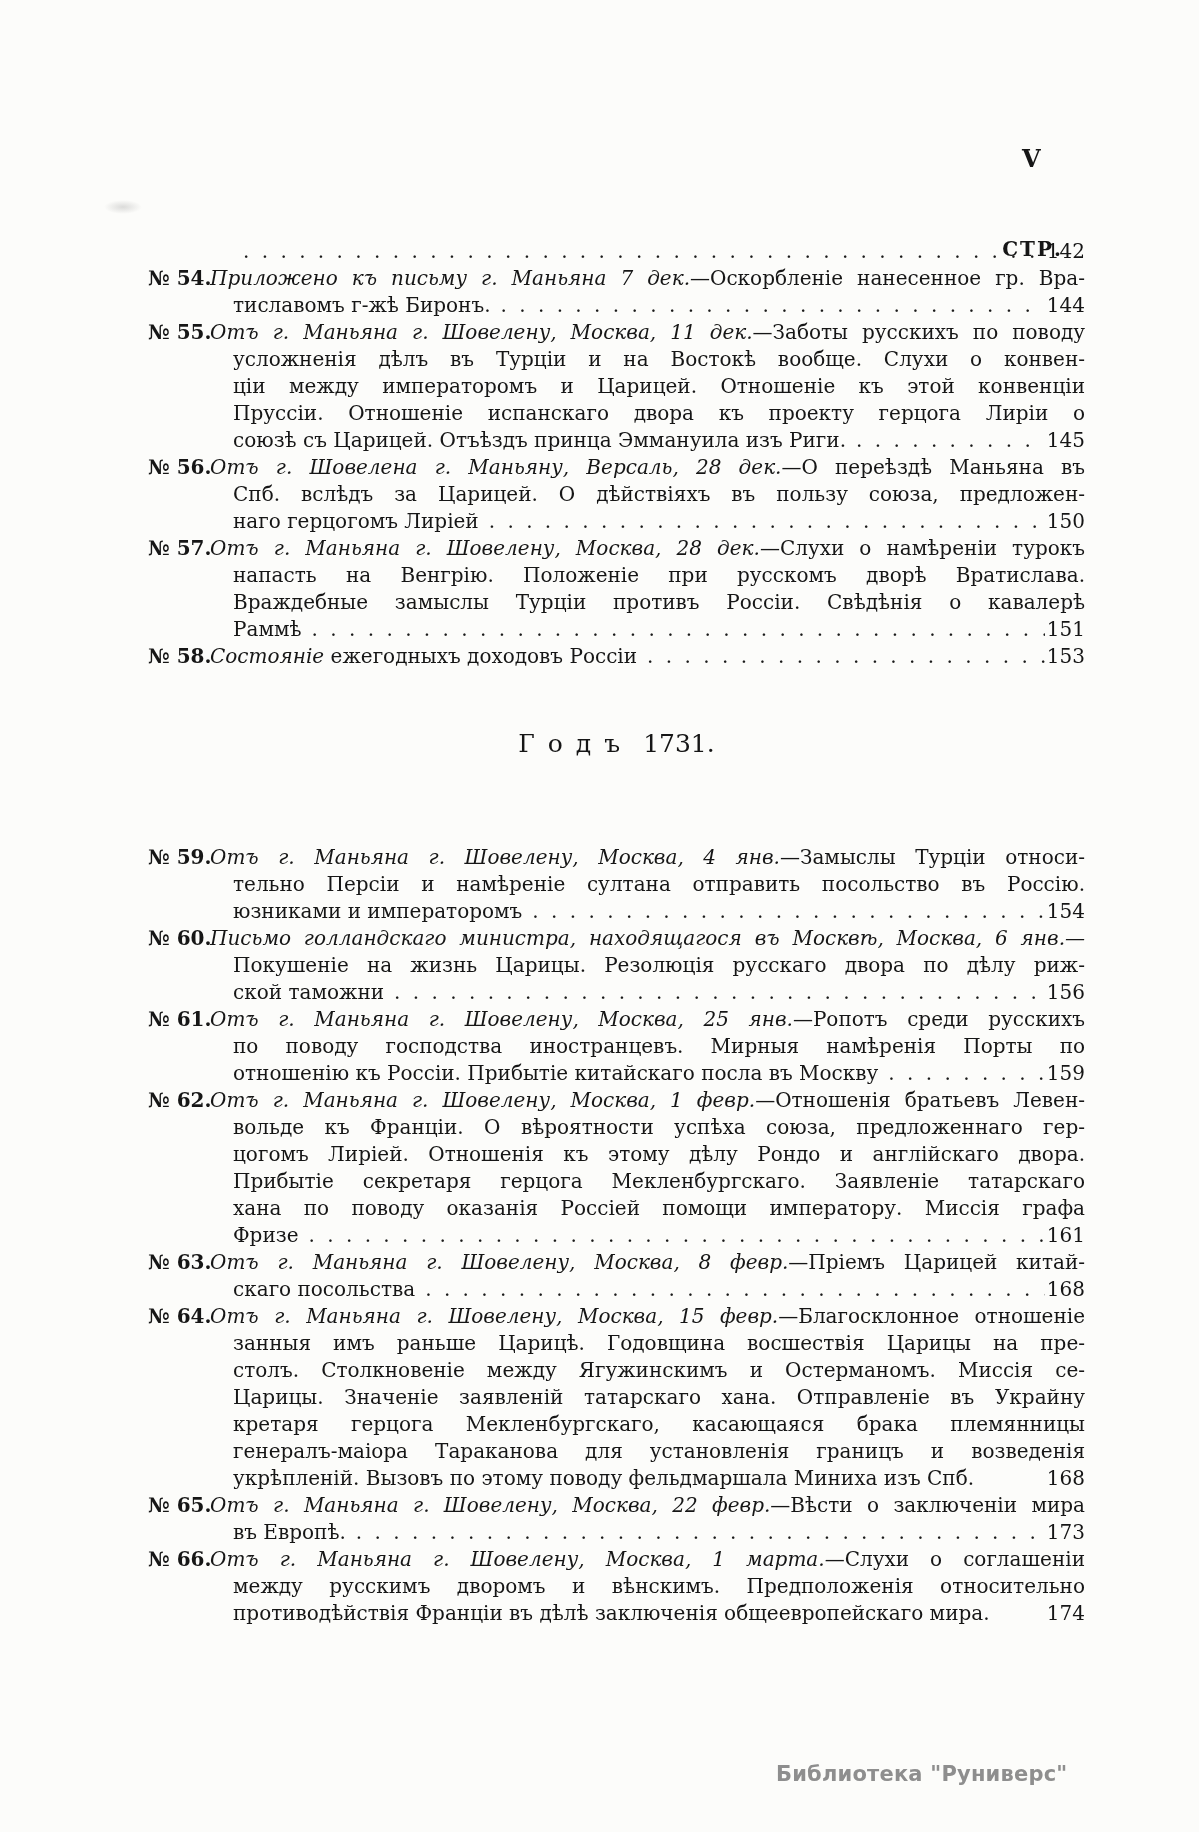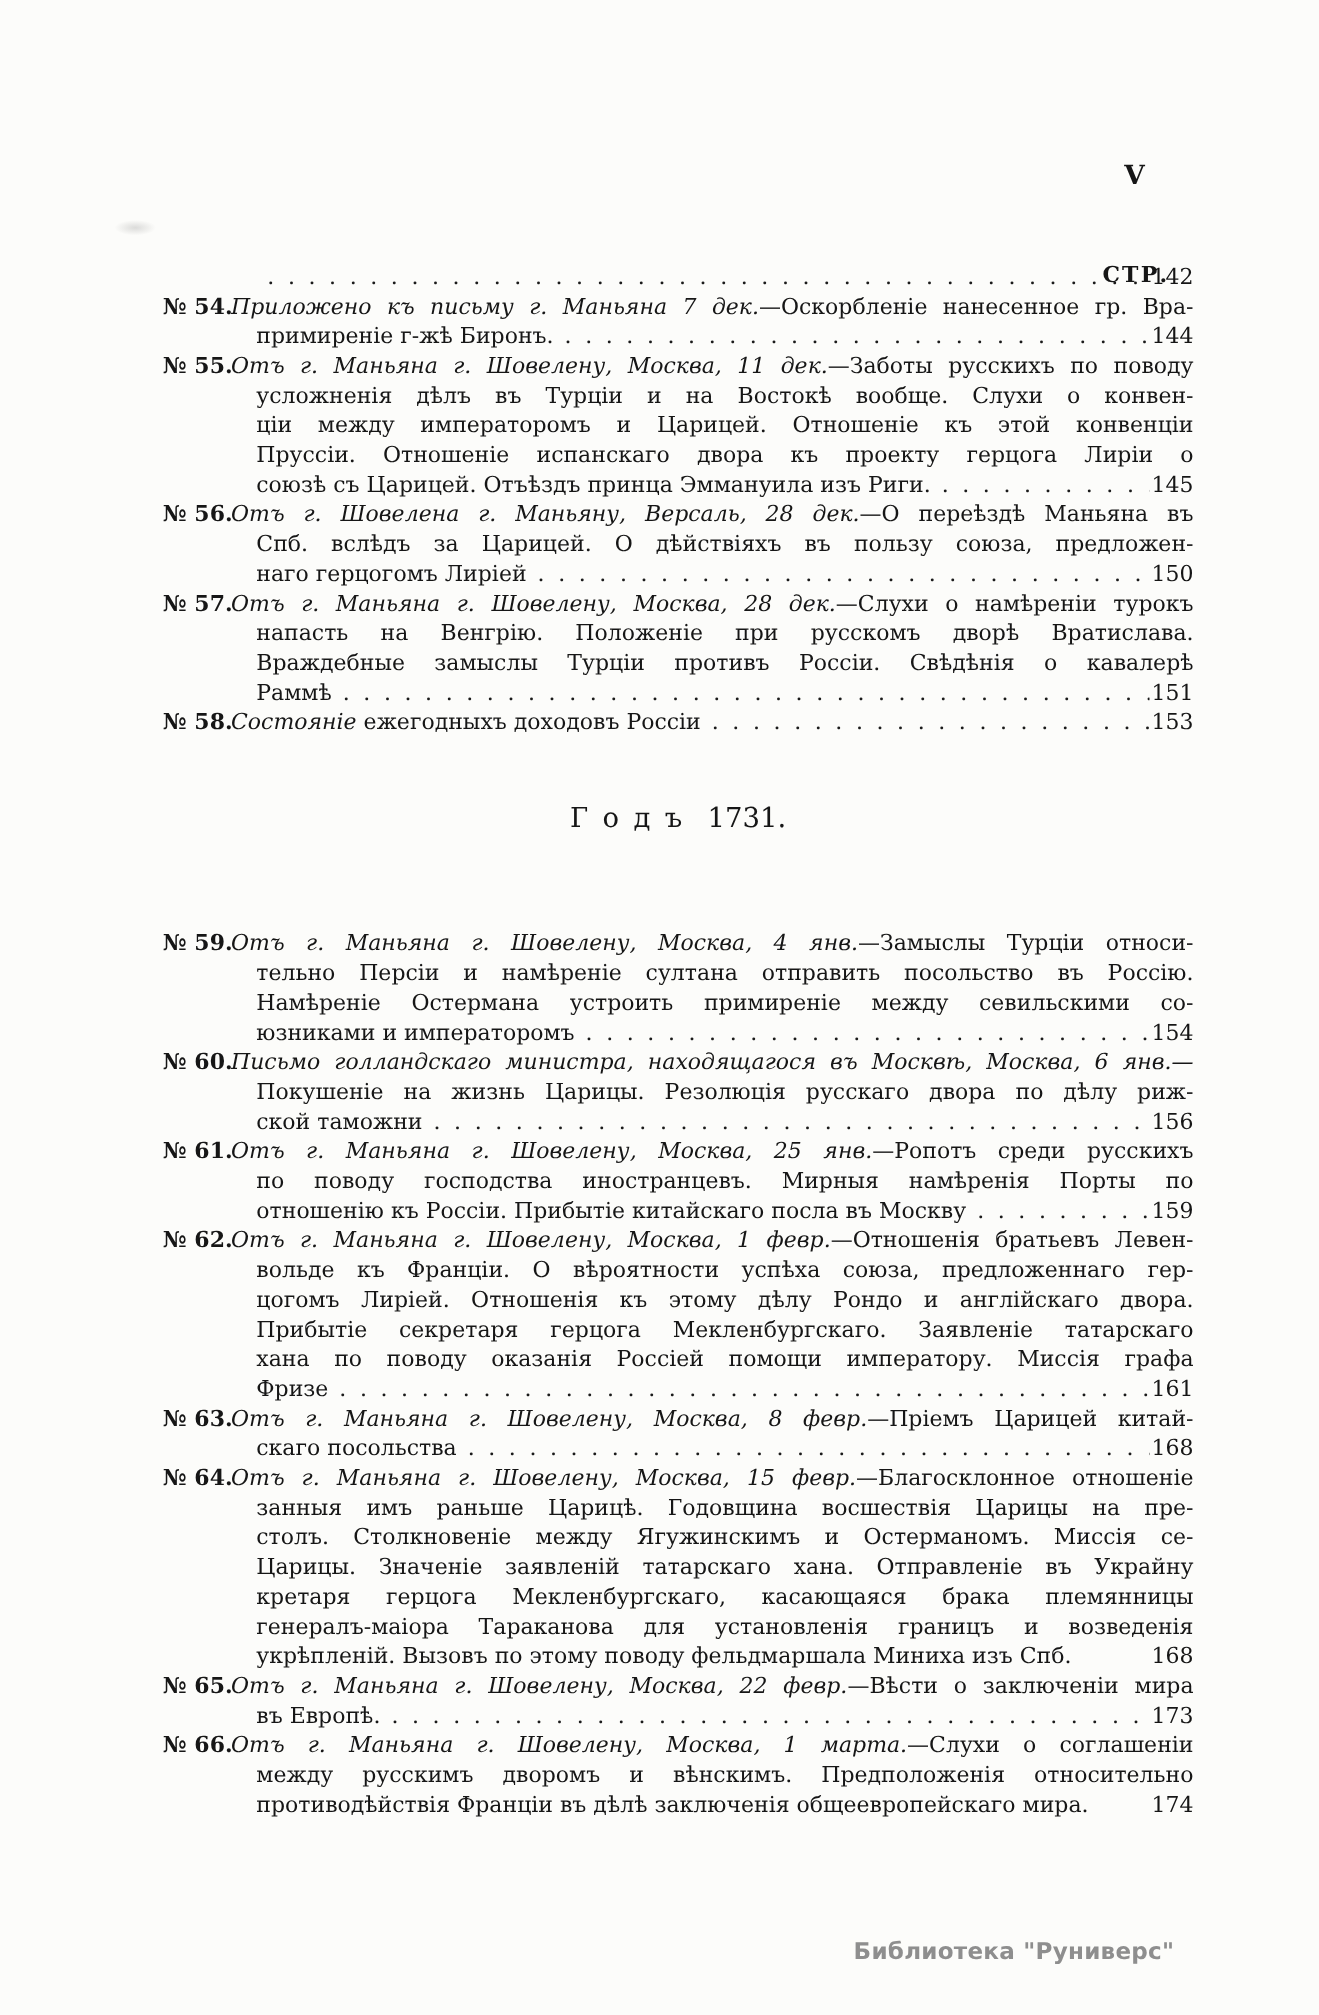--- a/index.html
+++ b/index.html
@@ -46,21 +46,21 @@
         <div class="entry">
           <div class="line pgline">
             <span class="leader">. . . . . . . . . . . . . . . . . . . . . . . . . . . . . . . . . . . . . . . . . . . . . . . . . . . . . . . . . . . . </span>
             <span class="pg">142</span>
           </div>
         </div>
         <div class="entry">
           <span class="num">№ 54.</span>
           <div class="line first just"><span class="lt"><i>Приложено къ письму г. Маньяна 7 дек.</i><span>—Оскорбленіе нанесенное гр. Вра-</span></span></div>
           <div class="line pgline">
-            <span class="lt"><span>примиреніе г-жѣ Биронъ.</span></span>
+            <span class="lt"><span>тиславомъ г-жѣ Биронъ.</span></span>
             <span class="leader">. . . . . . . . . . . . . . . . . . . . . . . . . . . . . . . . . . . . . . . . . . . . . . . . . . . . . . . . . . . . </span>
             <span class="pg">144</span>
           </div>
         </div>
         <div class="entry">
           <span class="num">№ 55.</span>
           <div class="line first just"><span class="lt"><i>Отъ г. Маньяна г. Шовелену, Москва, 11 дек.</i><span>—Заботы русскихъ по поводу</span></span></div>
           <div class="line just"><span class="lt"><span>усложненія дѣлъ въ Турціи и на Востокѣ вообще. Слухи о конвен-</span></span></div>
           <div class="line just"><span class="lt"><span>ціи между императоромъ и Царицей. Отношеніе къ этой конвенціи</span></span></div>
           <div class="line just"><span class="lt"><span>Пруссіи. Отношеніе испанскаго двора къ проекту герцога Лиріи о</span></span></div>
@@ -101,21 +101,20 @@
         </div>
       </div>
     <div class="heading">
       <span class="hw">Годъ</span><span>1731.</span>
     </div>
     <div id="block-1731">
         <div class="entry">
           <span class="num">№ 59.</span>
           <div class="line first just"><span class="lt"><i>Отъ г. Маньяна г. Шовелену, Москва, 4 янв.</i><span>—Замыслы Турціи относи-</span></span></div>
           <div class="line just"><span class="lt"><span>тельно Персіи и намѣреніе султана отправить посольство въ Россію.</span></span></div>
-          <div class="line just"><span class="lt"><span>Намѣреніе Остермана устроить примиреніе между севильскими со-</span></span></div>
           <div class="line pgline">
             <span class="lt"><span>юзниками и императоромъ</span></span>
             <span class="leader">. . . . . . . . . . . . . . . . . . . . . . . . . . . . . . . . . . . . . . . . . . . . . . . . . . . . . . . . . . . . </span>
             <span class="pg">154</span>
           </div>
         </div>
         <div class="entry">
           <span class="num">№ 60.</span>
           <div class="line first just"><span class="lt"><i>Письмо голландскаго министра, находящагося въ Москвѣ, Москва, 6 янв.—</i></span></div>
           <div class="line just"><span class="lt"><span>Покушеніе на жизнь Царицы. Резолюція русскаго двора по дѣлу риж-</span></span></div>

